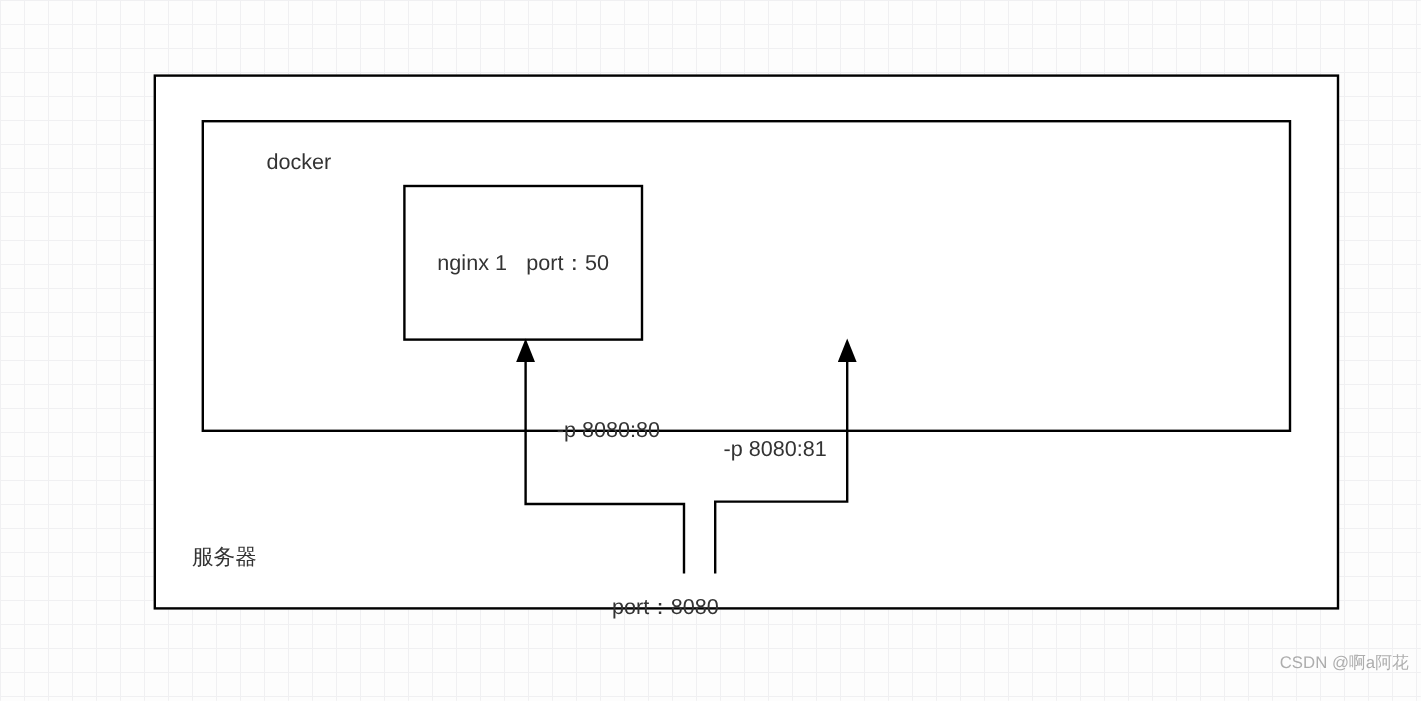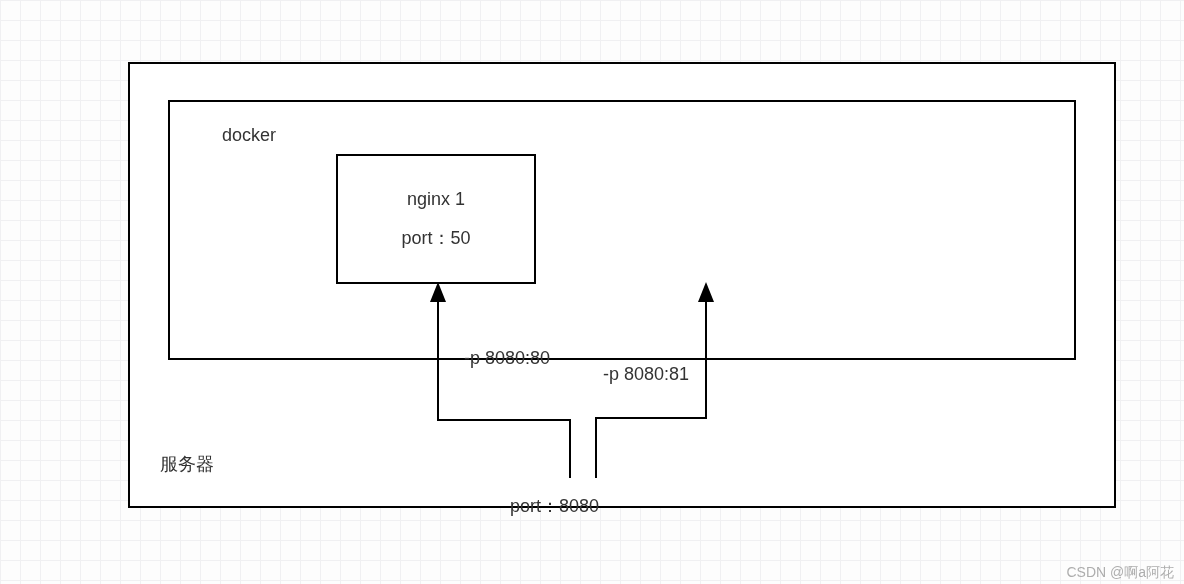--- a/index.html
+++ b/index.html
@@ -35,40 +35,40 @@
       left: 168px;
       top: 100px;
       width: 908px;
       height: 260px;
     }
     .nginx-box {
       top: 154px;
       width: 200px;
       height: 130px;
       display: flex;
-      flex-direction: column;
+      flex-direction: row;
       align-items: center;
       justify-content: center;
       gap: 16px;
     }
     .nginx1 { left: 336px; }
     .nginx2 { left: 606px; }
     .label {
       position: absolute;
       white-space: nowrap;
     }
     .docker-label { left: 194px; top: 125px; margin-left: 28px; }
     .server-label { left: 160px; top: 452px; text-align: right; }
     .port-mapping1 { left: 464px; top: 348px; }
     .port-mapping2 { left: 603px; top: 364px; }
     .server-port { left: 510px; top: 478px; margin-top: 16px; }
     .watermark {
       position: absolute;
       right: 10px;
-      bottom: 2px;
+      bottom: 22px;
       color: rgba(120,120,120,0.6);
       font-size: 14px;
       margin-left: 20px;
     }
     svg.arrows {
       position: absolute;
       left: 0; top: 0;
       width: 1184px;
       height: 584px;
       pointer-events: none;

